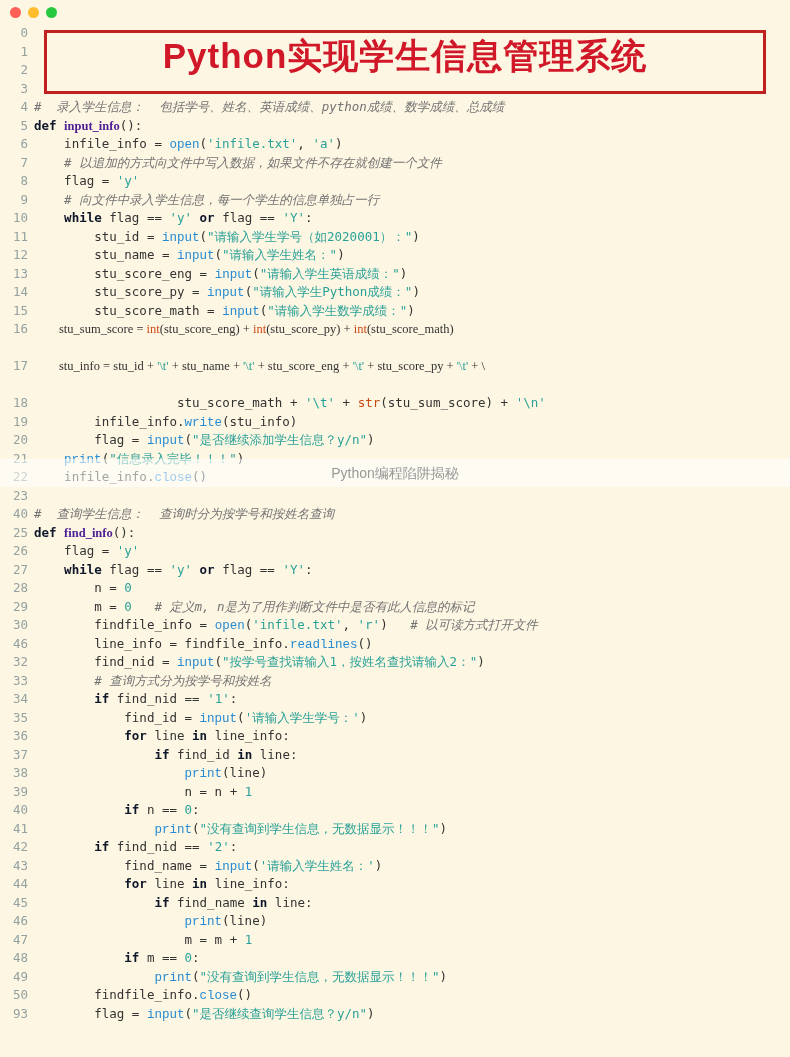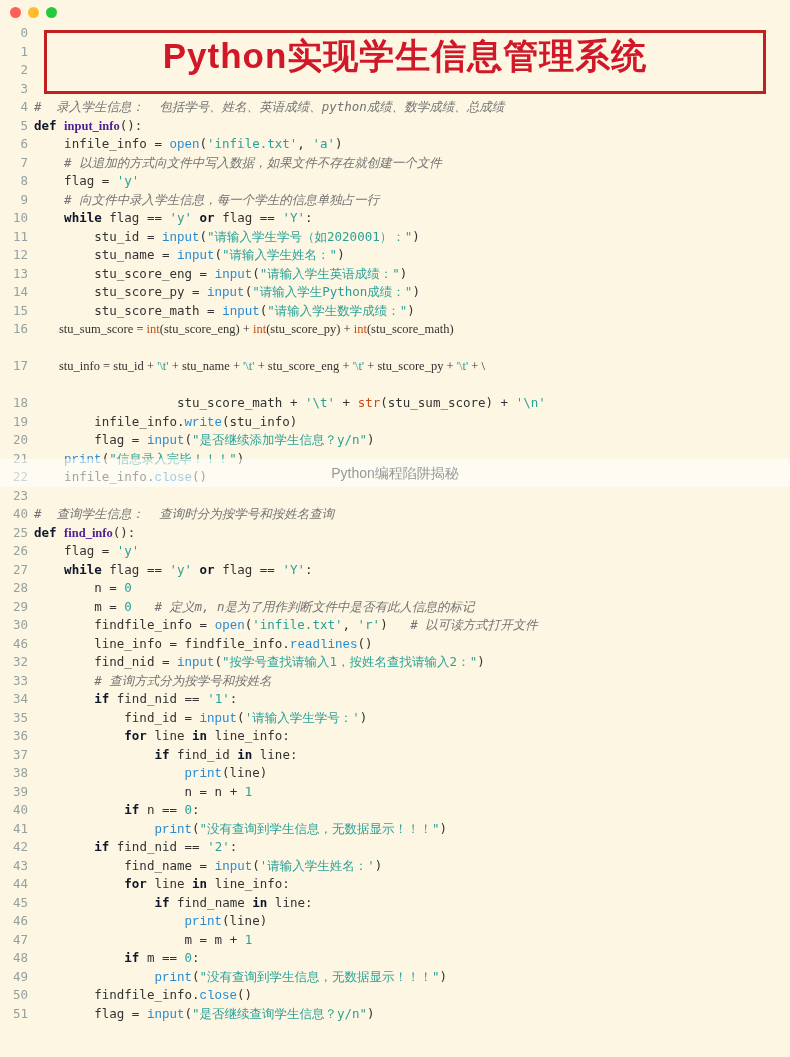--- a/index.html
+++ b/index.html
@@ -148,18 +148,18 @@
       <div>41</div>
       <div>42</div>
       <div>43</div>
       <div>44</div>
       <div>45</div>
       <div>46</div>
       <div>47</div>
       <div>48</div>
       <div>49</div>
       <div>50</div>
-      <div>51</div>
+      <div>93</div>
     </div>
   <div class="code" id="code"><div class="code-line"></div><div class="code-line"></div><div class="code-line"></div><div class="code-line"></div><div class="code-line"><span class="cmt">#  录入学生信息：  包括学号、姓名、英语成绩、python成绩、数学成绩、总成绩</span></div><div class="code-line"><span class="kw">def </span><span class="def-name">input_info</span><span class="op">():</span></div><div class="code-line"><span class="op">    infile_info = </span><span class="fn">open</span><span class="op">(</span><span class="str">'infile.txt'</span><span class="op">, </span><span class="str">'a'</span><span class="op">)</span></div><div class="code-line"><span class="op">    </span><span class="cmt"># 以追加的方式向文件中写入数据，如果文件不存在就创建一个文件</span></div><div class="code-line"><span class="op">    flag = </span><span class="str">'y'</span></div><div class="code-line"><span class="op">    </span><span class="cmt"># 向文件中录入学生信息，每一个学生的信息单独占一行</span></div><div class="code-line"><span class="op">    </span><span class="kw">while</span><span class="op"> flag == </span><span class="str">'y'</span><span class="op"> </span><span class="kw">or</span><span class="op"> flag == </span><span class="str">'Y'</span><span class="op">:</span></div><div class="code-line"><span class="op">        stu_id = </span><span class="fn">input</span><span class="op">(</span><span class="str">"请输入学生学号（如2020001）："</span><span class="op">)</span></div><div class="code-line"><span class="op">        stu_name = </span><span class="fn">input</span><span class="op">(</span><span class="str">"请输入学生姓名："</span><span class="op">)</span></div><div class="code-line"><span class="op">        stu_score_eng = </span><span class="fn">input</span><span class="op">(</span><span class="str">"请输入学生英语成绩："</span><span class="op">)</span></div><div class="code-line"><span class="op">        stu_score_py = </span><span class="fn">input</span><span class="op">(</span><span class="str">"请输入学生Python成绩："</span><span class="op">)</span></div><div class="code-line"><span class="op">        stu_score_math = </span><span class="fn">input</span><span class="op">(</span><span class="str">"请输入学生数学成绩："</span><span class="op">)</span></div><div class="code-line wrap-line" style="height: 37px;"><span class="op">        stu_sum_score = </span><span class="builtin">int</span><span class="op">(stu_score_eng) + </span><span class="builtin">int</span><span class="op">(stu_score_py) + </span><span class="builtin">int</span><span class="op">(stu_score_math)</span></div><div class="code-line wrap-line" style="height: 37px;"><span class="op">        stu_info = stu_id + </span><span class="str">'\t'</span><span class="op"> + stu_name + </span><span class="str">'\t'</span><span class="op"> + stu_score_eng + </span><span class="str">'\t'</span><span class="op"> + stu_score_py + </span><span class="str">'\t'</span><span class="op"> + \</span></div><div class="code-line"><span class="op">                   stu_score_math + </span><span class="str">'\t'</span><span class="op"> + </span><span class="builtin">str</span><span class="op">(stu_sum_score) + </span><span class="str">'\n'</span></div><div class="code-line"><span class="op">        infile_info.</span><span class="fn">write</span><span class="op">(stu_info)</span></div><div class="code-line"><span class="op">        flag = </span><span class="fn">input</span><span class="op">(</span><span class="str">"是否继续添加学生信息？y/n"</span><span class="op">)</span></div><div class="code-line"><span class="op">    </span><span class="fn">print</span><span class="op">(</span><span class="str">"信息录入完毕！！！"</span><span class="op">)</span></div><div class="code-line"><span class="op">    infile_info.</span><span class="fn">close</span><span class="op">()</span></div><div class="code-line"></div><div class="code-line"><span class="cmt">#  查询学生信息：  查询时分为按学号和按姓名查询</span></div><div class="code-line"><span class="kw">def </span><span class="def-name">find_info</span><span class="op">():</span></div><div class="code-line"><span class="op">    flag = </span><span class="str">'y'</span></div><div class="code-line"><span class="op">    </span><span class="kw">while</span><span class="op"> flag == </span><span class="str">'y'</span><span class="op"> </span><span class="kw">or</span><span class="op"> flag == </span><span class="str">'Y'</span><span class="op">:</span></div><div class="code-line"><span class="op">        n = </span><span class="num">0</span></div><div class="code-line"><span class="op">        m = </span><span class="num">0</span><span class="op">   </span><span class="cmt"># 定义m, n是为了用作判断文件中是否有此人信息的标记</span></div><div class="code-line"><span class="op">        findfile_info = </span><span class="fn">open</span><span class="op">(</span><span class="str">'infile.txt'</span><span class="op">, </span><span class="str">'r'</span><span class="op">)   </span><span class="cmt"># 以可读方式打开文件</span></div><div class="code-line"><span class="op">        line_info = findfile_info.</span><span class="fn">readlines</span><span class="op">()</span></div><div class="code-line"><span class="op">        find_nid = </span><span class="fn">input</span><span class="op">(</span><span class="str">"按学号查找请输入1，按姓名查找请输入2："</span><span class="op">)</span></div><div class="code-line"><span class="op">        </span><span class="cmt"># 查询方式分为按学号和按姓名</span></div><div class="code-line"><span class="op">        </span><span class="kw">if</span><span class="op"> find_nid == </span><span class="str">'1'</span><span class="op">:</span></div><div class="code-line"><span class="op">            find_id = </span><span class="fn">input</span><span class="op">(</span><span class="str">'请输入学生学号：'</span><span class="op">)</span></div><div class="code-line"><span class="op">            </span><span class="kw">for</span><span class="op"> line </span><span class="kw">in</span><span class="op"> line_info:</span></div><div class="code-line"><span class="op">                </span><span class="kw">if</span><span class="op"> find_id </span><span class="kw">in</span><span class="op"> line:</span></div><div class="code-line"><span class="op">                    </span><span class="fn">print</span><span class="op">(line)</span></div><div class="code-line"><span class="op">                    n = n + </span><span class="num">1</span></div><div class="code-line"><span class="op">            </span><span class="kw">if</span><span class="op"> n == </span><span class="num">0</span><span class="op">:</span></div><div class="code-line"><span class="op">                </span><span class="fn">print</span><span class="op">(</span><span class="str">"没有查询到学生信息，无数据显示！！！"</span><span class="op">)</span></div><div class="code-line"><span class="op">        </span><span class="kw">if</span><span class="op"> find_nid == </span><span class="str">'2'</span><span class="op">:</span></div><div class="code-line"><span class="op">            find_name = </span><span class="fn">input</span><span class="op">(</span><span class="str">'请输入学生姓名：'</span><span class="op">)</span></div><div class="code-line"><span class="op">            </span><span class="kw">for</span><span class="op"> line </span><span class="kw">in</span><span class="op"> line_info:</span></div><div class="code-line"><span class="op">                </span><span class="kw">if</span><span class="op"> find_name </span><span class="kw">in</span><span class="op"> line:</span></div><div class="code-line"><span class="op">                    </span><span class="fn">print</span><span class="op">(line)</span></div><div class="code-line"><span class="op">                    m = m + </span><span class="num">1</span></div><div class="code-line"><span class="op">            </span><span class="kw">if</span><span class="op"> m == </span><span class="num">0</span><span class="op">:</span></div><div class="code-line"><span class="op">                </span><span class="fn">print</span><span class="op">(</span><span class="str">"没有查询到学生信息，无数据显示！！！"</span><span class="op">)</span></div><div class="code-line"><span class="op">        findfile_info.</span><span class="fn">close</span><span class="op">()</span></div><div class="code-line"><span class="op">        flag = </span><span class="fn">input</span><span class="op">(</span><span class="str">"是否继续查询学生信息？y/n"</span><span class="op">)</span></div></div>
 </div>
 
 <div class="watermark">Python编程陷阱揭秘</div>
 
 </body></html>

